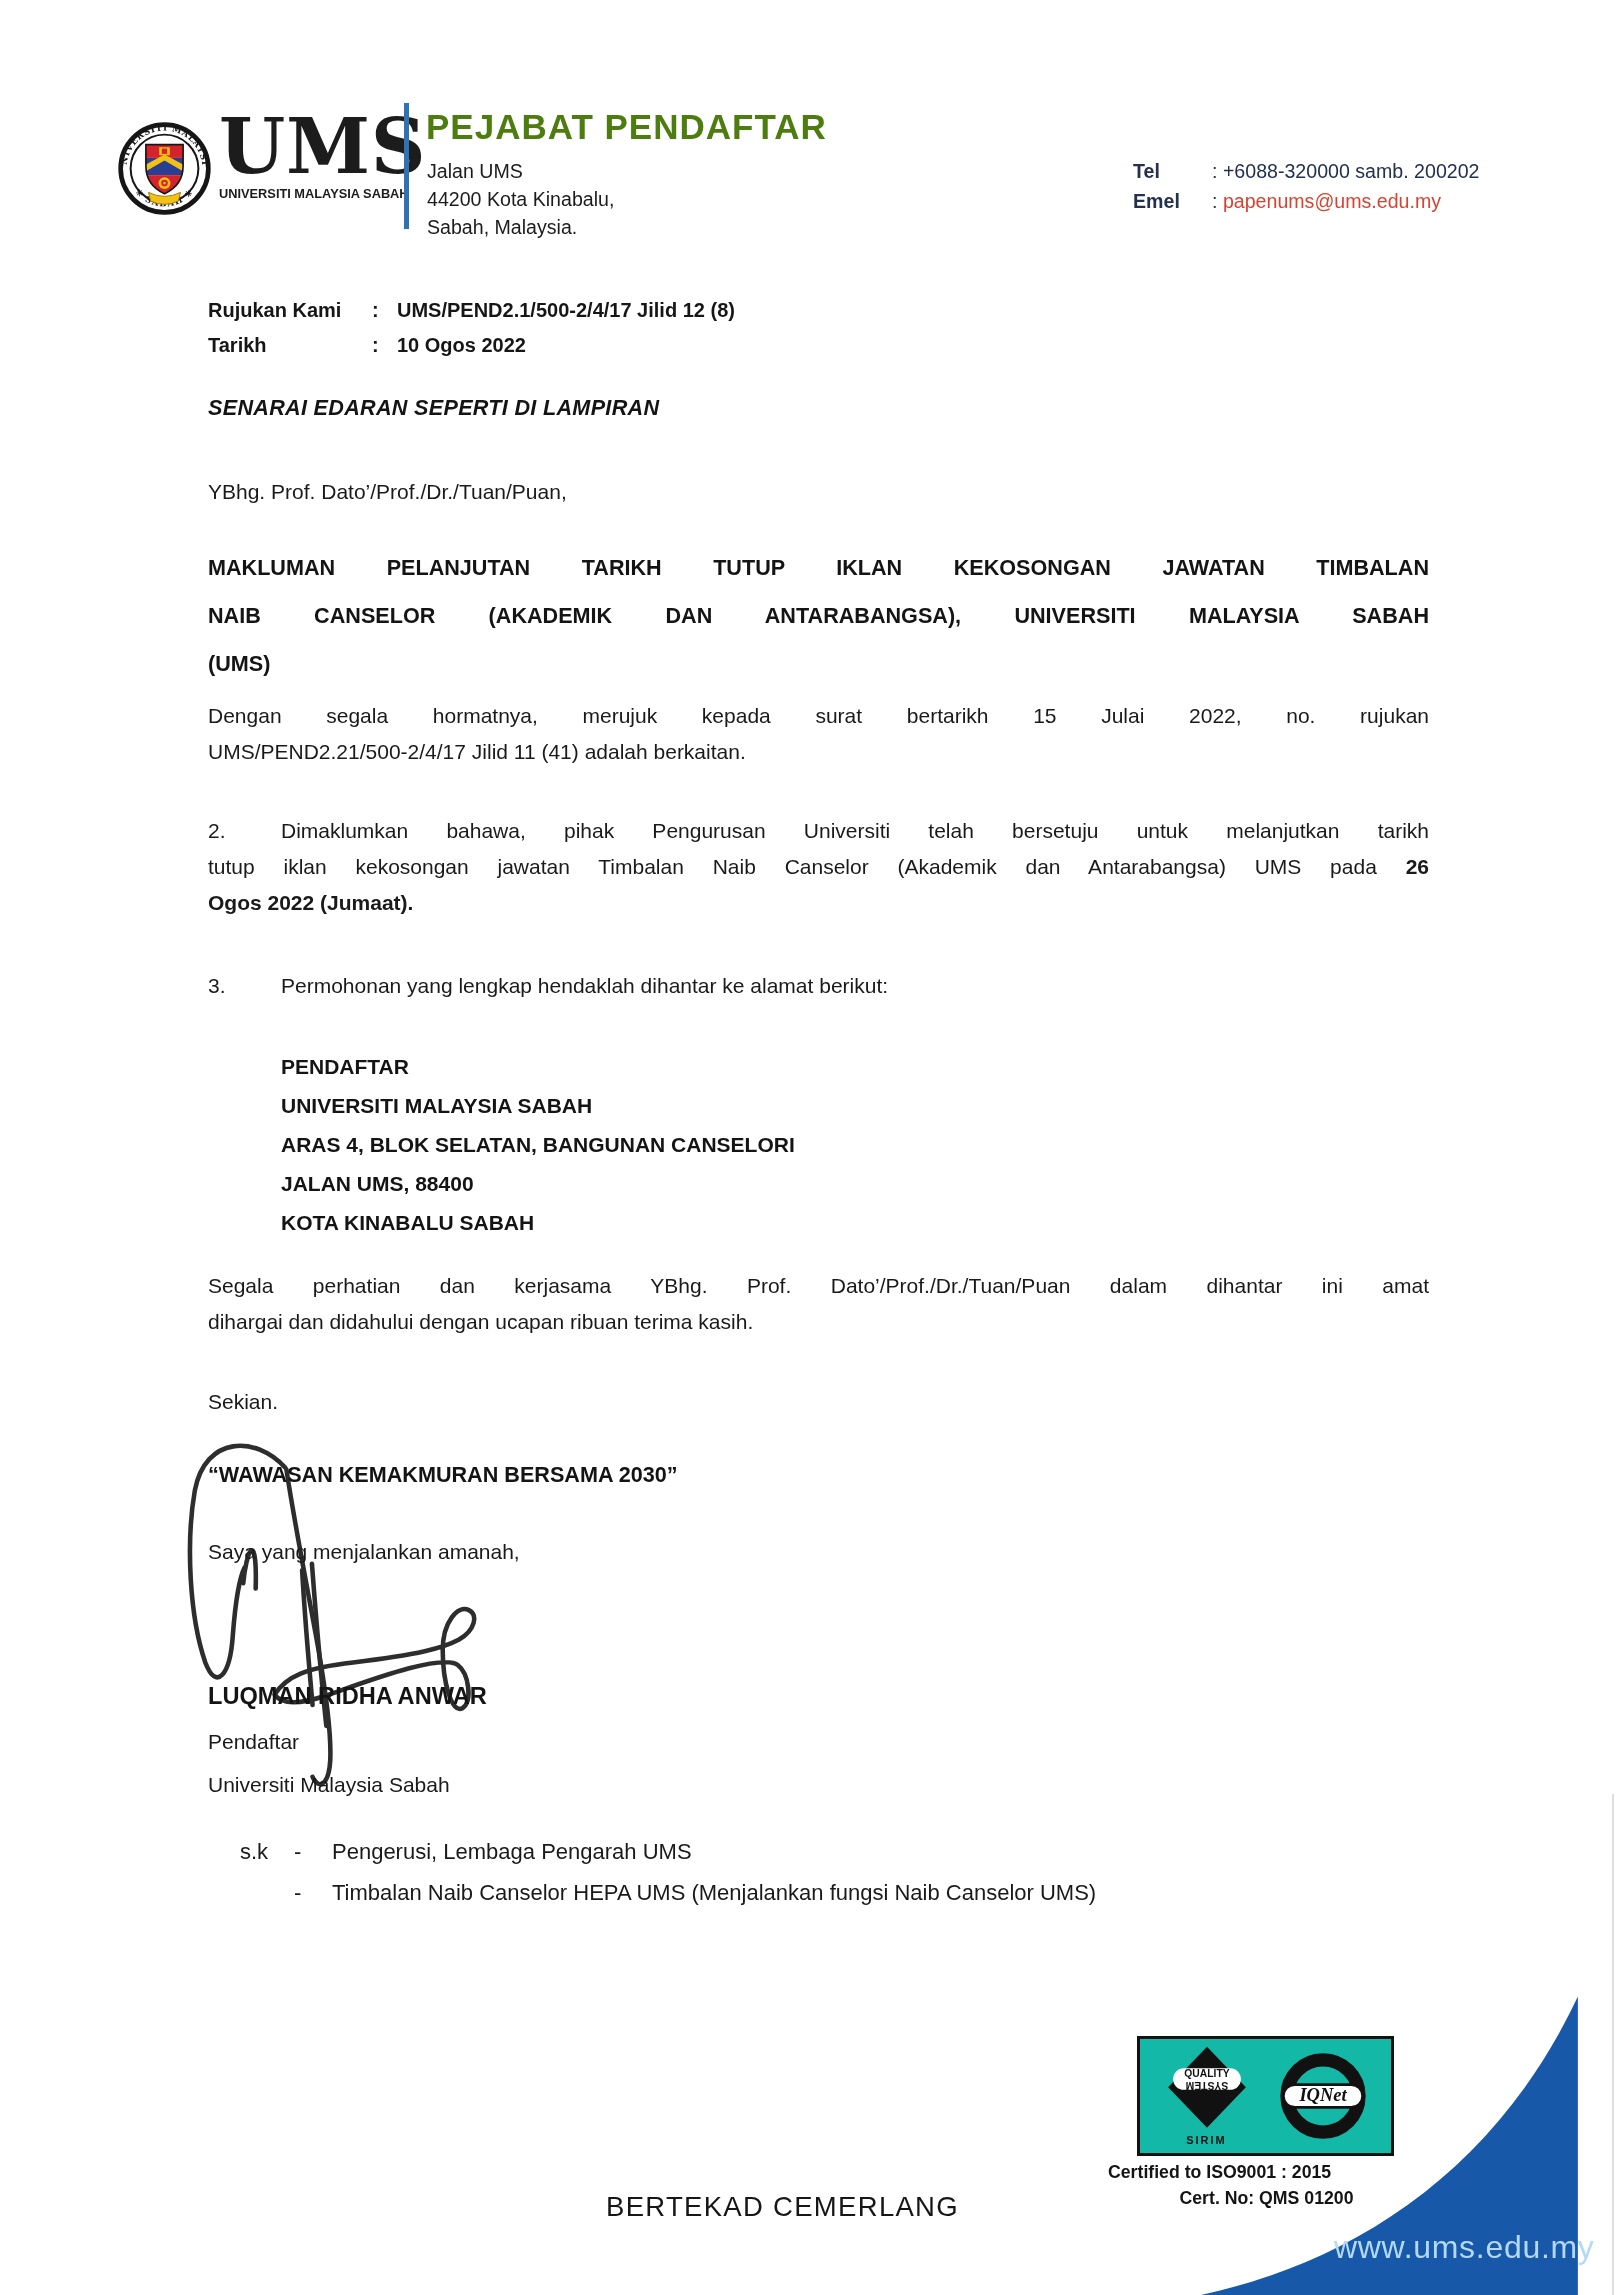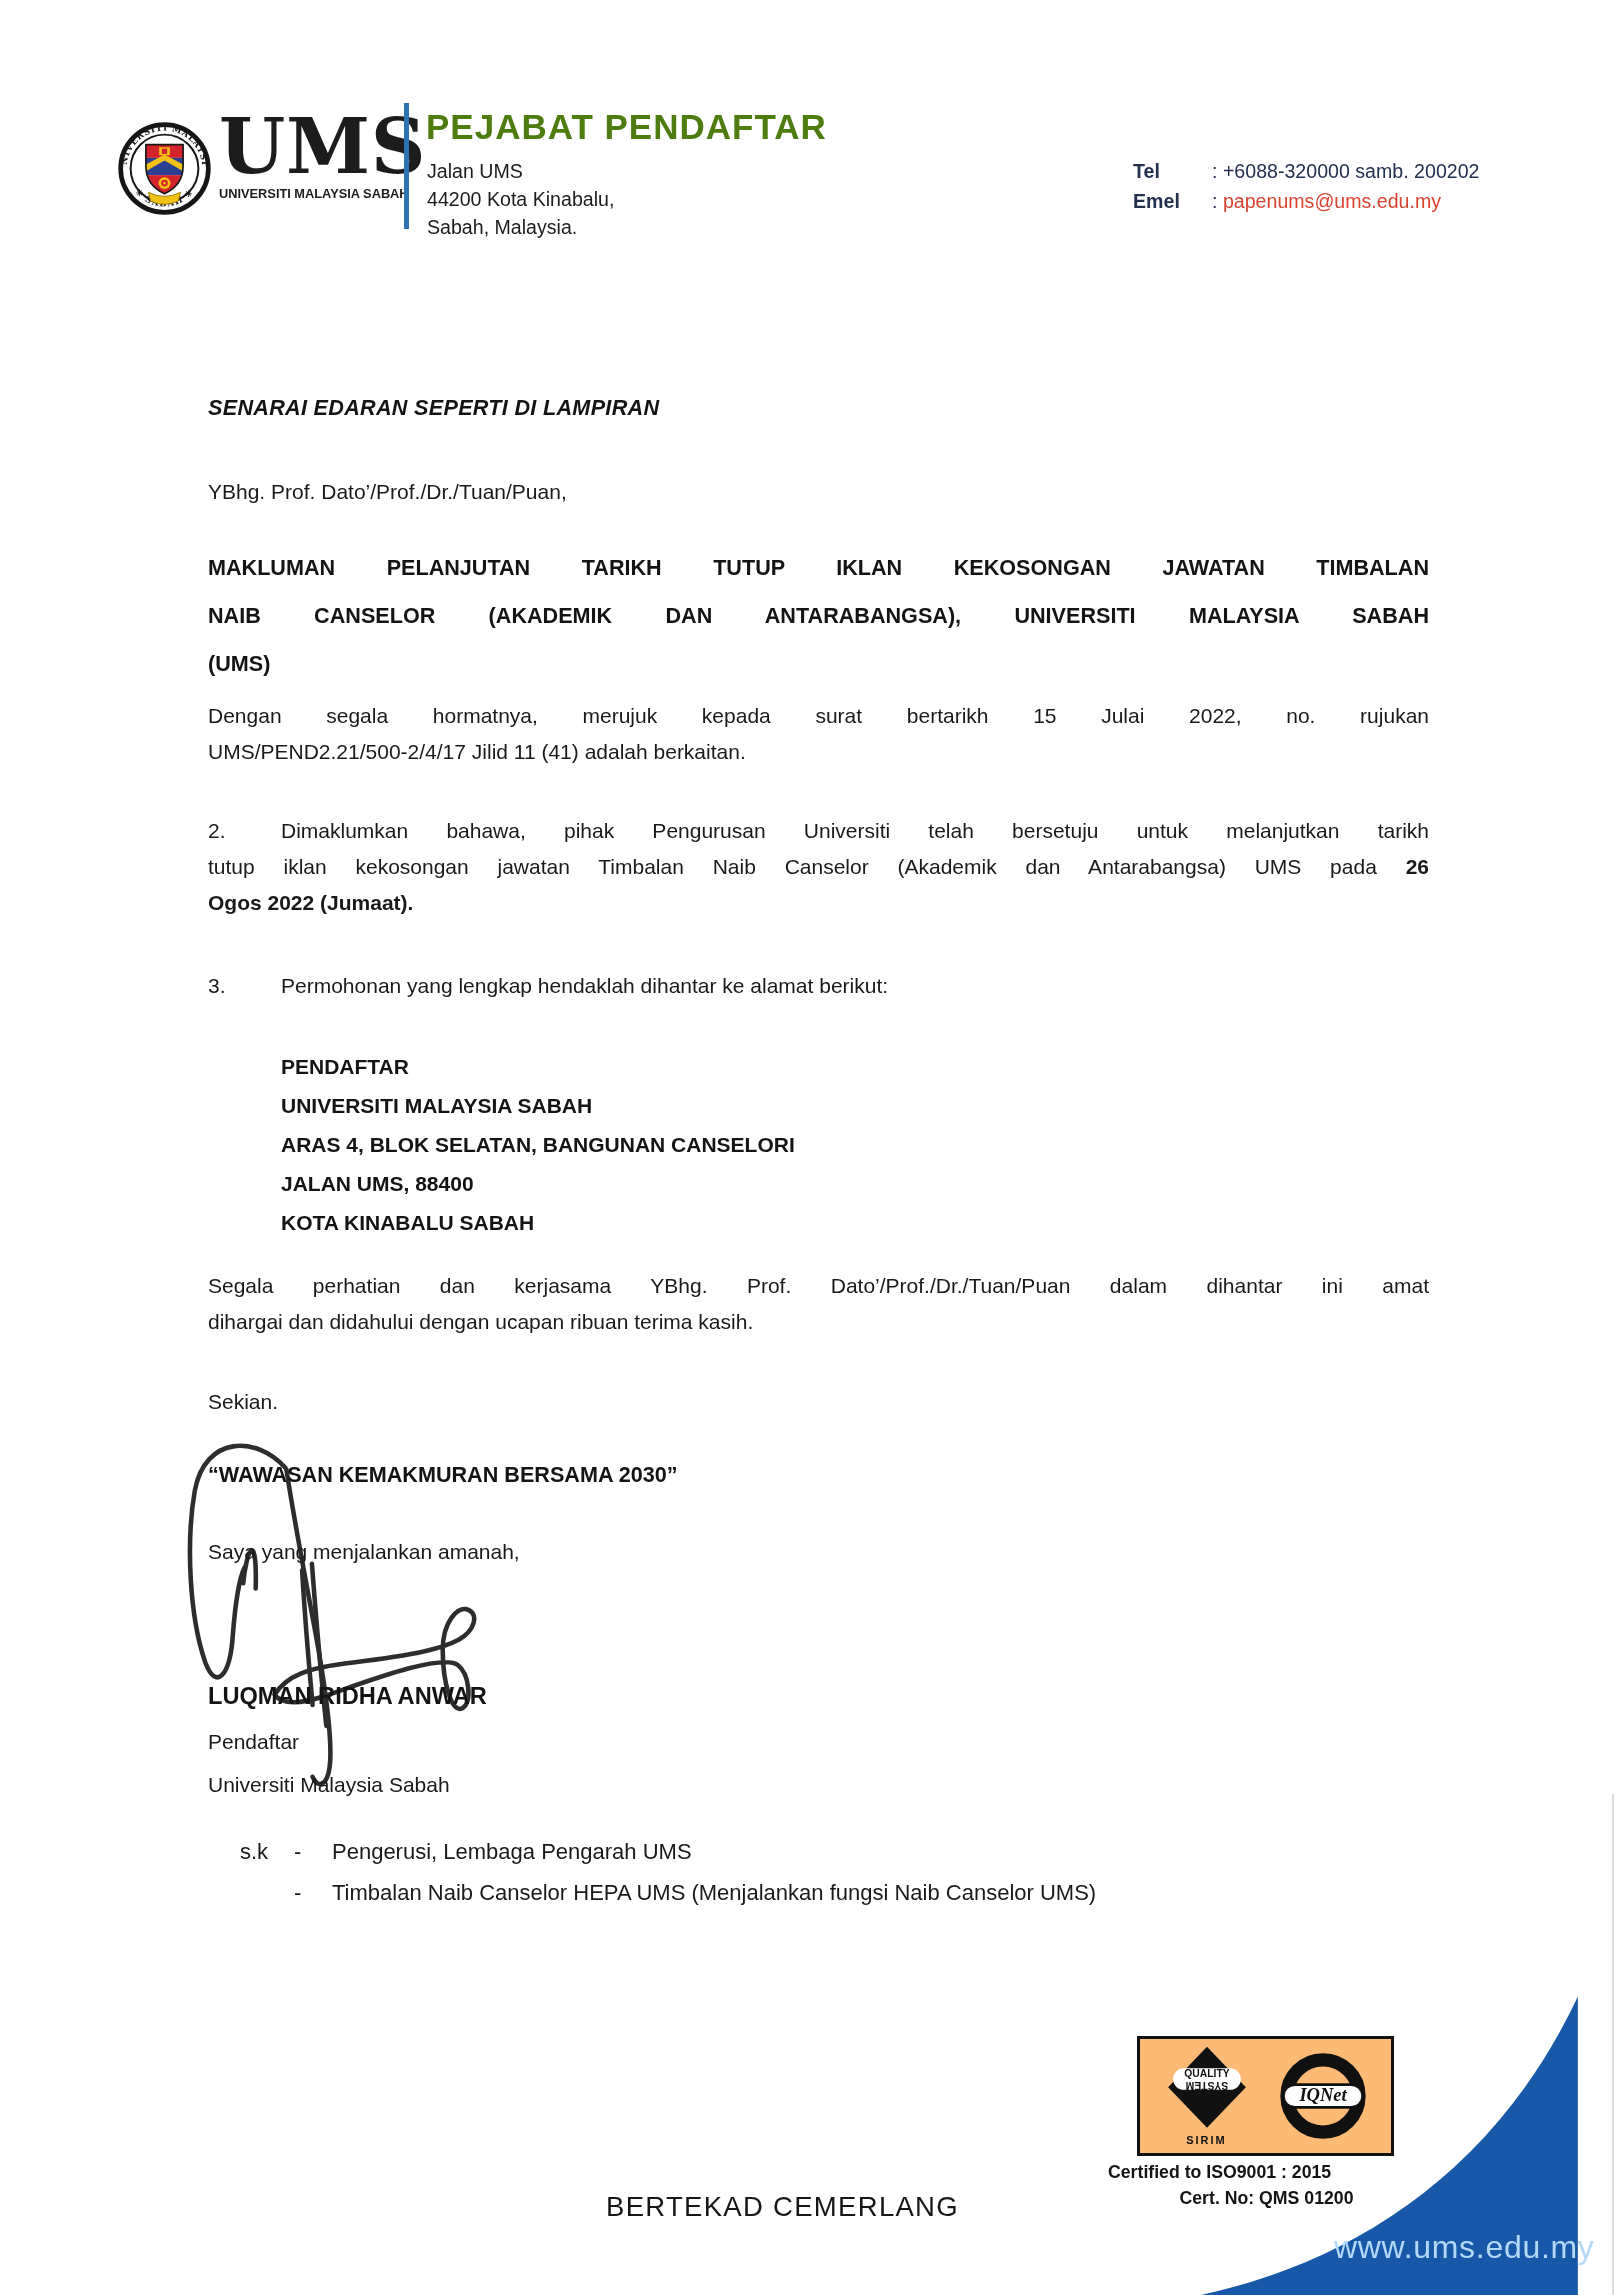--- a/index.html
+++ b/index.html
@@ -41,21 +41,21 @@
   .signername{position:absolute;left:208px;top:1683px;font-size:23.6px;font-weight:700;color:#141414;}
   .signertitle{position:absolute;left:208px;top:1730px;font-size:21px;}
   .signerorg{position:absolute;left:208px;top:1773px;font-size:21px;}
   .signature{position:absolute;left:170px;top:1413px;width:327px;height:406px;pointer-events:none;}
   
   .ccblock{position:absolute;left:208px;top:1831px;font-size:22px;line-height:41px;color:#1a1a1a;margin-left:32px;}
   .ccblock .cclbl{display:inline-block;width:54px;}
   .ccblock .ccdash{display:inline-block;width:38px;}
   
   .certbox{position:absolute;left:1137px;top:2036px;width:257px;height:120px;border:3.9px solid #111;
-           background:#fdba74;display:flex;align-items:center;justify-content:center;gap:30px;box-sizing:border-box;}
+           background:#14b8a6;display:flex;align-items:center;justify-content:center;gap:30px;box-sizing:border-box;}
   .sirim{display:flex;flex-direction:column;align-items:center;}
   .sirim .sirimtxt{font-size:11px;font-weight:700;letter-spacing:2px;margin-top:1.3px;color:#111;}
   .cert1{position:absolute;left:1108px;top:2162px;width:281px;text-align:left;font-weight:700;font-size:17.7px;color:#141414;}
   .cert2{position:absolute;left:1126px;top:2188px;width:281px;text-align:center;font-weight:700;font-size:17.7px;color:#141414;}
   .bertekad{position:absolute;left:606px;top:2191px;font-size:27.5px;letter-spacing:1.3px;color:#161616;white-space:nowrap;}
   .swoosh{position:absolute;left:0;top:0;width:1623px;height:2295px;pointer-events:none;}
   .website{position:absolute;left:1334px;top:2229px;font-size:32px;letter-spacing:0.7px;color:#b3d9f7;white-space:nowrap;}
   .edgeline{position:absolute;left:1612px;top:1794px;width:2px;height:501px;background:#dedede;}
 </style>
 </head>
@@ -109,20 +109,24 @@
       <div>Jalan UMS</div>
       <div>44200 Kota Kinabalu,</div>
       <div>Sabah, Malaysia.</div>
     </div>
 
   <div class="contact">
     <div class="row"><span class="lbl">Tel</span><span>:</span> <span>+6088-320000 samb. 200202</span></div>
     <div class="row"><span class="lbl">Emel</span><span>:</span> <span class="email">papenums@ums.edu.my</span></div>
   </div>
 
+  <div class="refblock">
+    <div><span class="lbl">Rujukan Kami</span><span class="col">:</span><span>UMS/PEND2.1/500-2/4/17 Jilid 12 (8)</span></div>
+    <div><span class="lbl">Tarikh</span><span class="col">:</span><span>10 Ogos 2022</span></div>
+  </div>
 
   <div class="senarai">SENARAI EDARAN SEPERTI DI LAMPIRAN</div>
 
   <div class="salutation">YBhg. Prof. Dato’/Prof./Dr./Tuan/Puan,</div>
 
   <div class="subject" id="subject">
       <div class="bline just"><span>MAKLUMAN PELANJUTAN TARIKH TUTUP IKLAN KEKOSONGAN JAWATAN TIMBALAN</span></div>
       <div class="bline just"><span>NAIB CANSELOR (AKADEMIK DAN ANTARABANGSA), UNIVERSITI MALAYSIA SABAH</span></div>
       <div class="bline"><span>(UMS)</span></div>
     </div>

